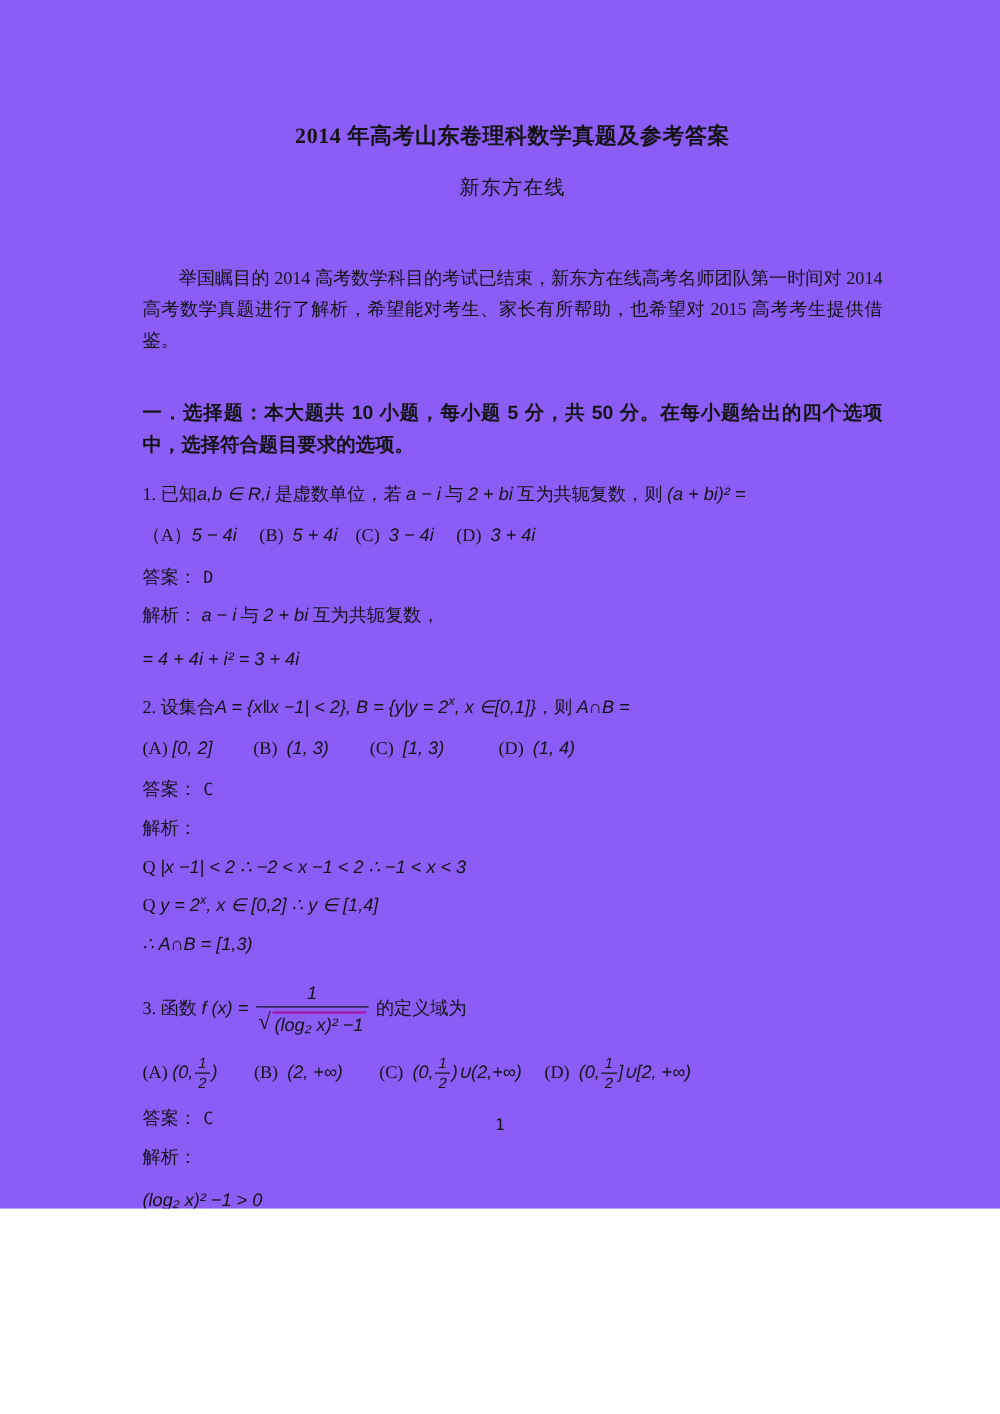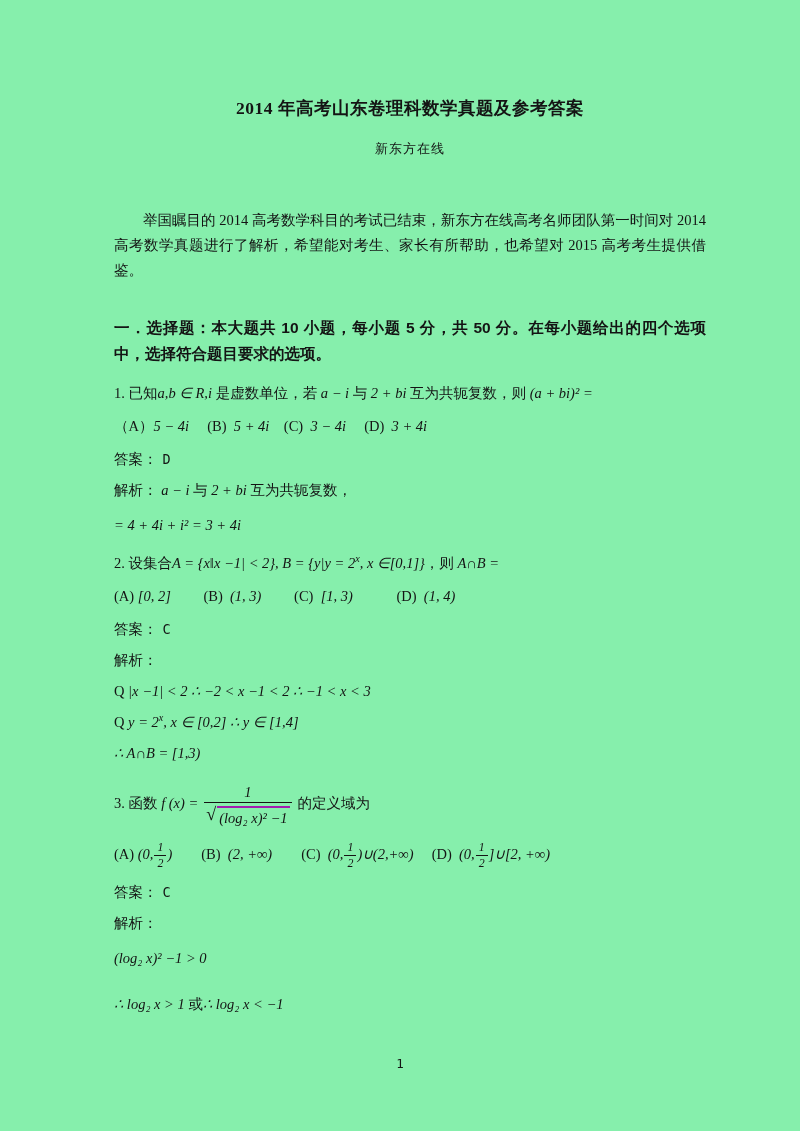--- a/index.html
+++ b/index.html
@@ -1,38 +1,38 @@
 <!DOCTYPE html>
 <html><head>
 <meta charset="utf-8">
 <style>
   html,body{margin:0;padding:0;background:#ffffff;}
   .page{
     position:relative;
-    width:800px;height:1131px;
+    width:800px;height:967px;
     margin:0 auto;
     box-sizing:border-box;
     padding:96px 94px 0 114px;
-    background:#86efac;
+    background:#8b5cf6;
     color:#141414;
     font-family:"Liberation Serif","DejaVu Serif",serif;
     font-size:14.5px;
     overflow:hidden;
   }
   h1.title{
     margin:0 0 20px 0;
     text-align:center;
     font-size:17.5px;
     font-weight:700;
     font-family:"Liberation Serif","DejaVu Serif",serif;
     letter-spacing:0.5px;
   }
   .subtitle{
     text-align:center;
-    font-size:13px;
+    font-size:16px;
     margin:0 0 50px 0;
     letter-spacing:1px;
   }
   p.intro{
     margin:0;
     text-indent:2em;
     line-height:25px;
     text-align:justify;
   }
   h2.sectionhead{
@@ -41,21 +41,21 @@
     font-weight:700;
     font-family:"Liberation Sans","DejaVu Sans",sans-serif;
     line-height:26px;
     text-align:justify;
   }
   .line{margin:7px 0;line-height:24px;}
   .runs{white-space:pre-wrap;}
   .opts{margin:9px 0;}
   .eq{margin:11px 0;}
   .tx{font-family:"Liberation Serif","DejaVu Serif",serif;font-style:normal;}
-  .mi{font-family:Liberation Serif, serif;font-style:italic;}
+  .mi{font-family:Liberation Sans, sans-serif;font-style:italic;}
   sup.sup{font-size:0.7em;line-height:0;}
   .ansletter{
     font-family:"DejaVu Sans Mono","Liberation Mono",monospace;
     margin-left:5px;font-size:13.5px;
   }
   
   .bfrac{
     display:inline-flex;flex-direction:column;align-items:center;
     vertical-align:middle;margin:0 6px;line-height:1.25;
   }

